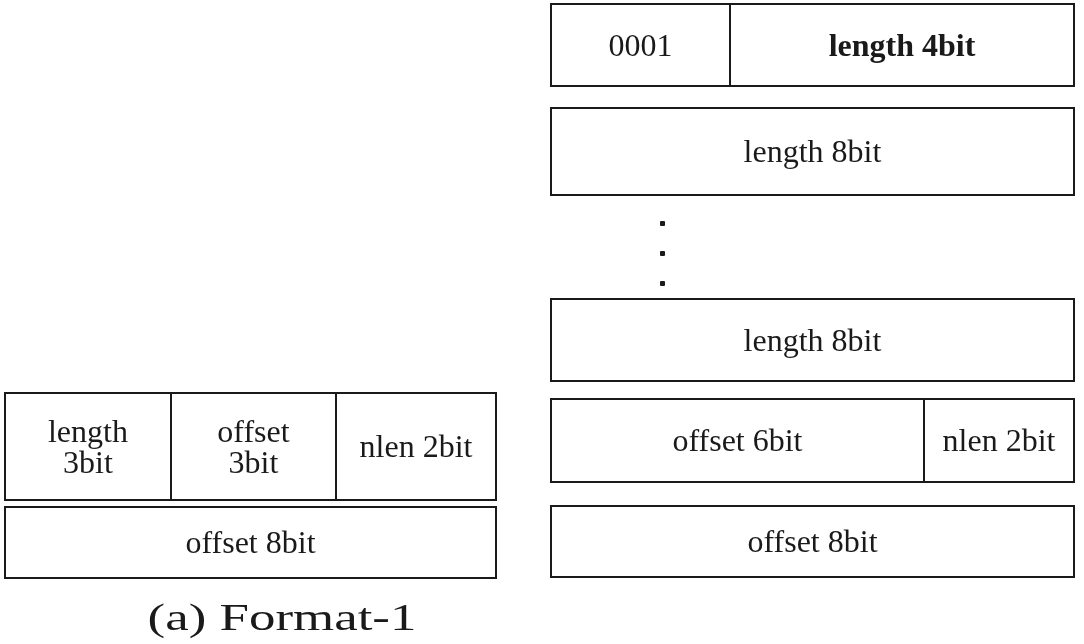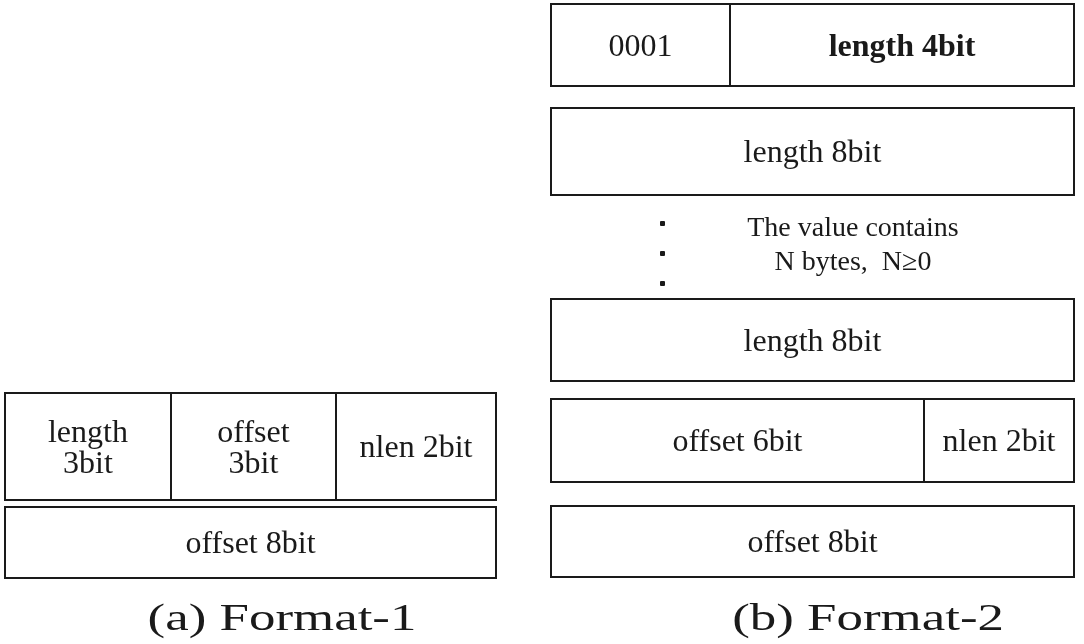--- a/index.html
+++ b/index.html
@@ -123,33 +123,28 @@
   </div>
 
   <div class="box" id="f2r2">
     <div class="cell">length 8bit</div>
   </div>
 
   <span class="dot" id="dot1"></span>
   <span class="dot" id="dot2"></span>
   <span class="dot" id="dot3"></span>
 
-  <div id="note">The value contains
-N bytes,&nbsp;&nbsp;N≥0</div>
 
   <div class="box" id="f2r3">
     <div class="cell">length 8bit</div>
   </div>
 
   <div class="box" id="f2r4">
     <div class="cell">offset 6bit</div>
     <div class="cell">nlen 2bit</div>
   </div>
 
   <div class="box" id="f2r5">
     <div class="cell">offset 8bit</div>
   </div>
 
-  <div class="caption" id="cap-b">
-    <span>(b) Format-2</span>
-  </div>
 
 </div>
 
 </body></html>

